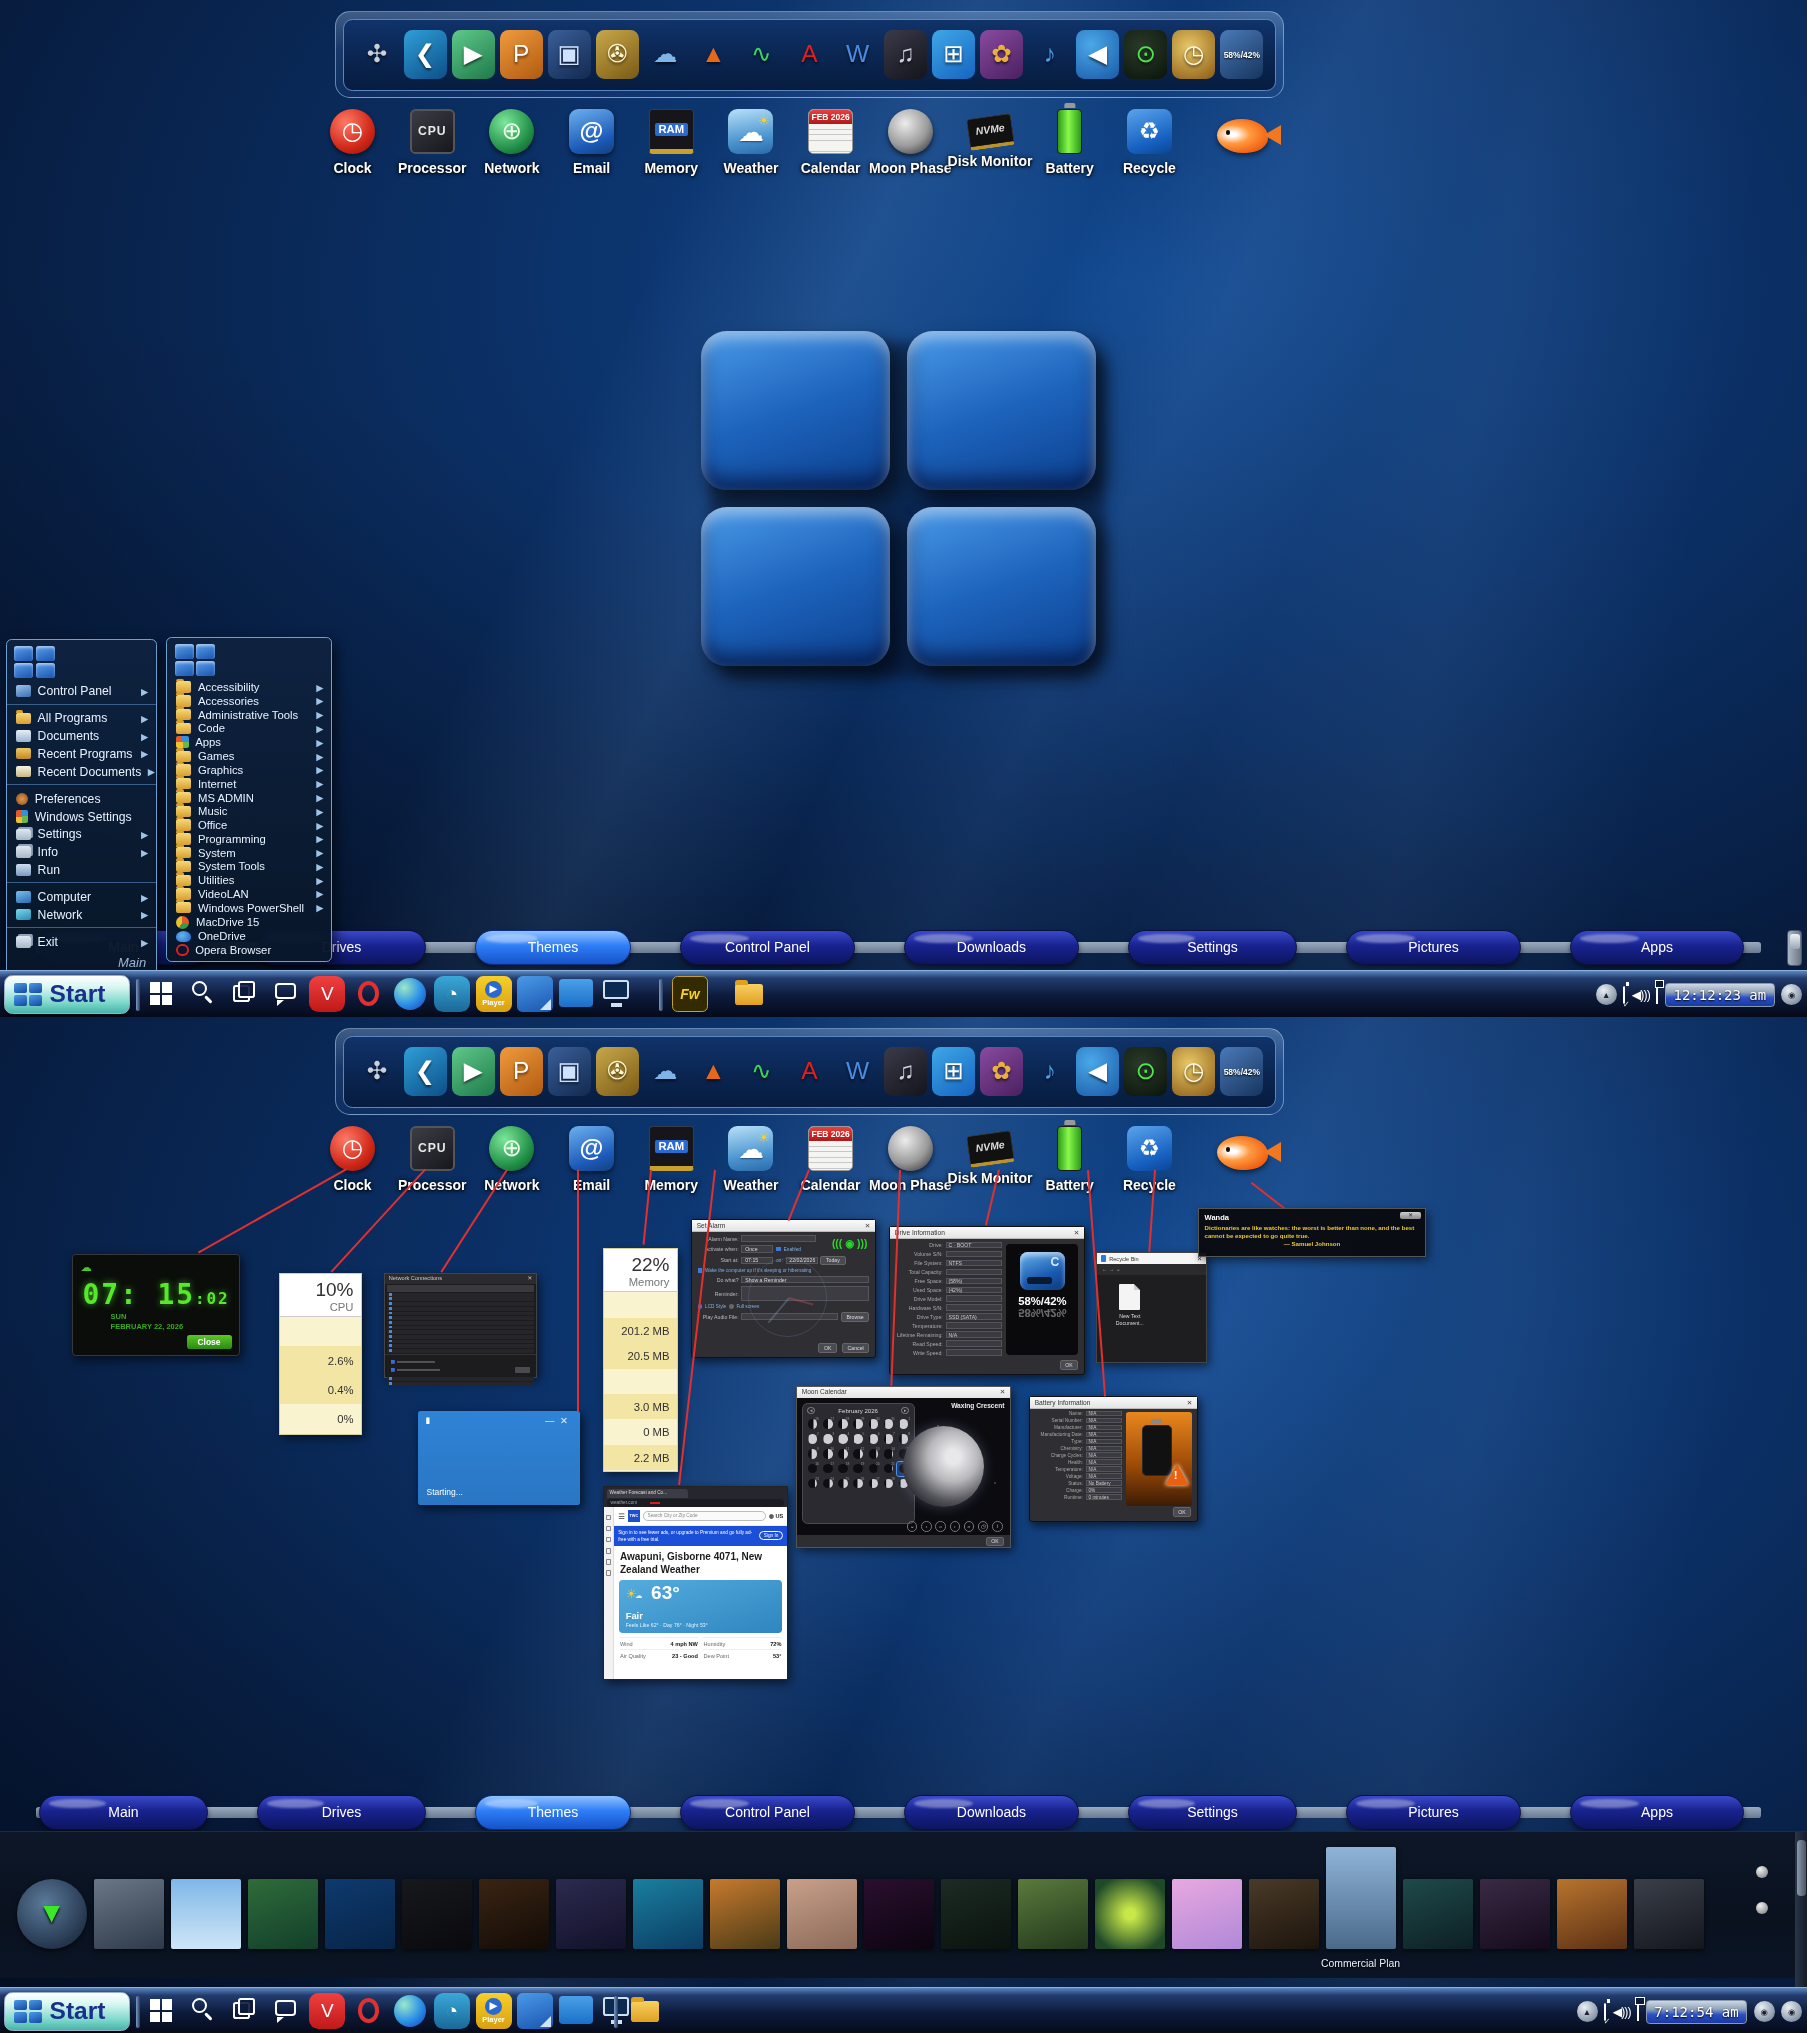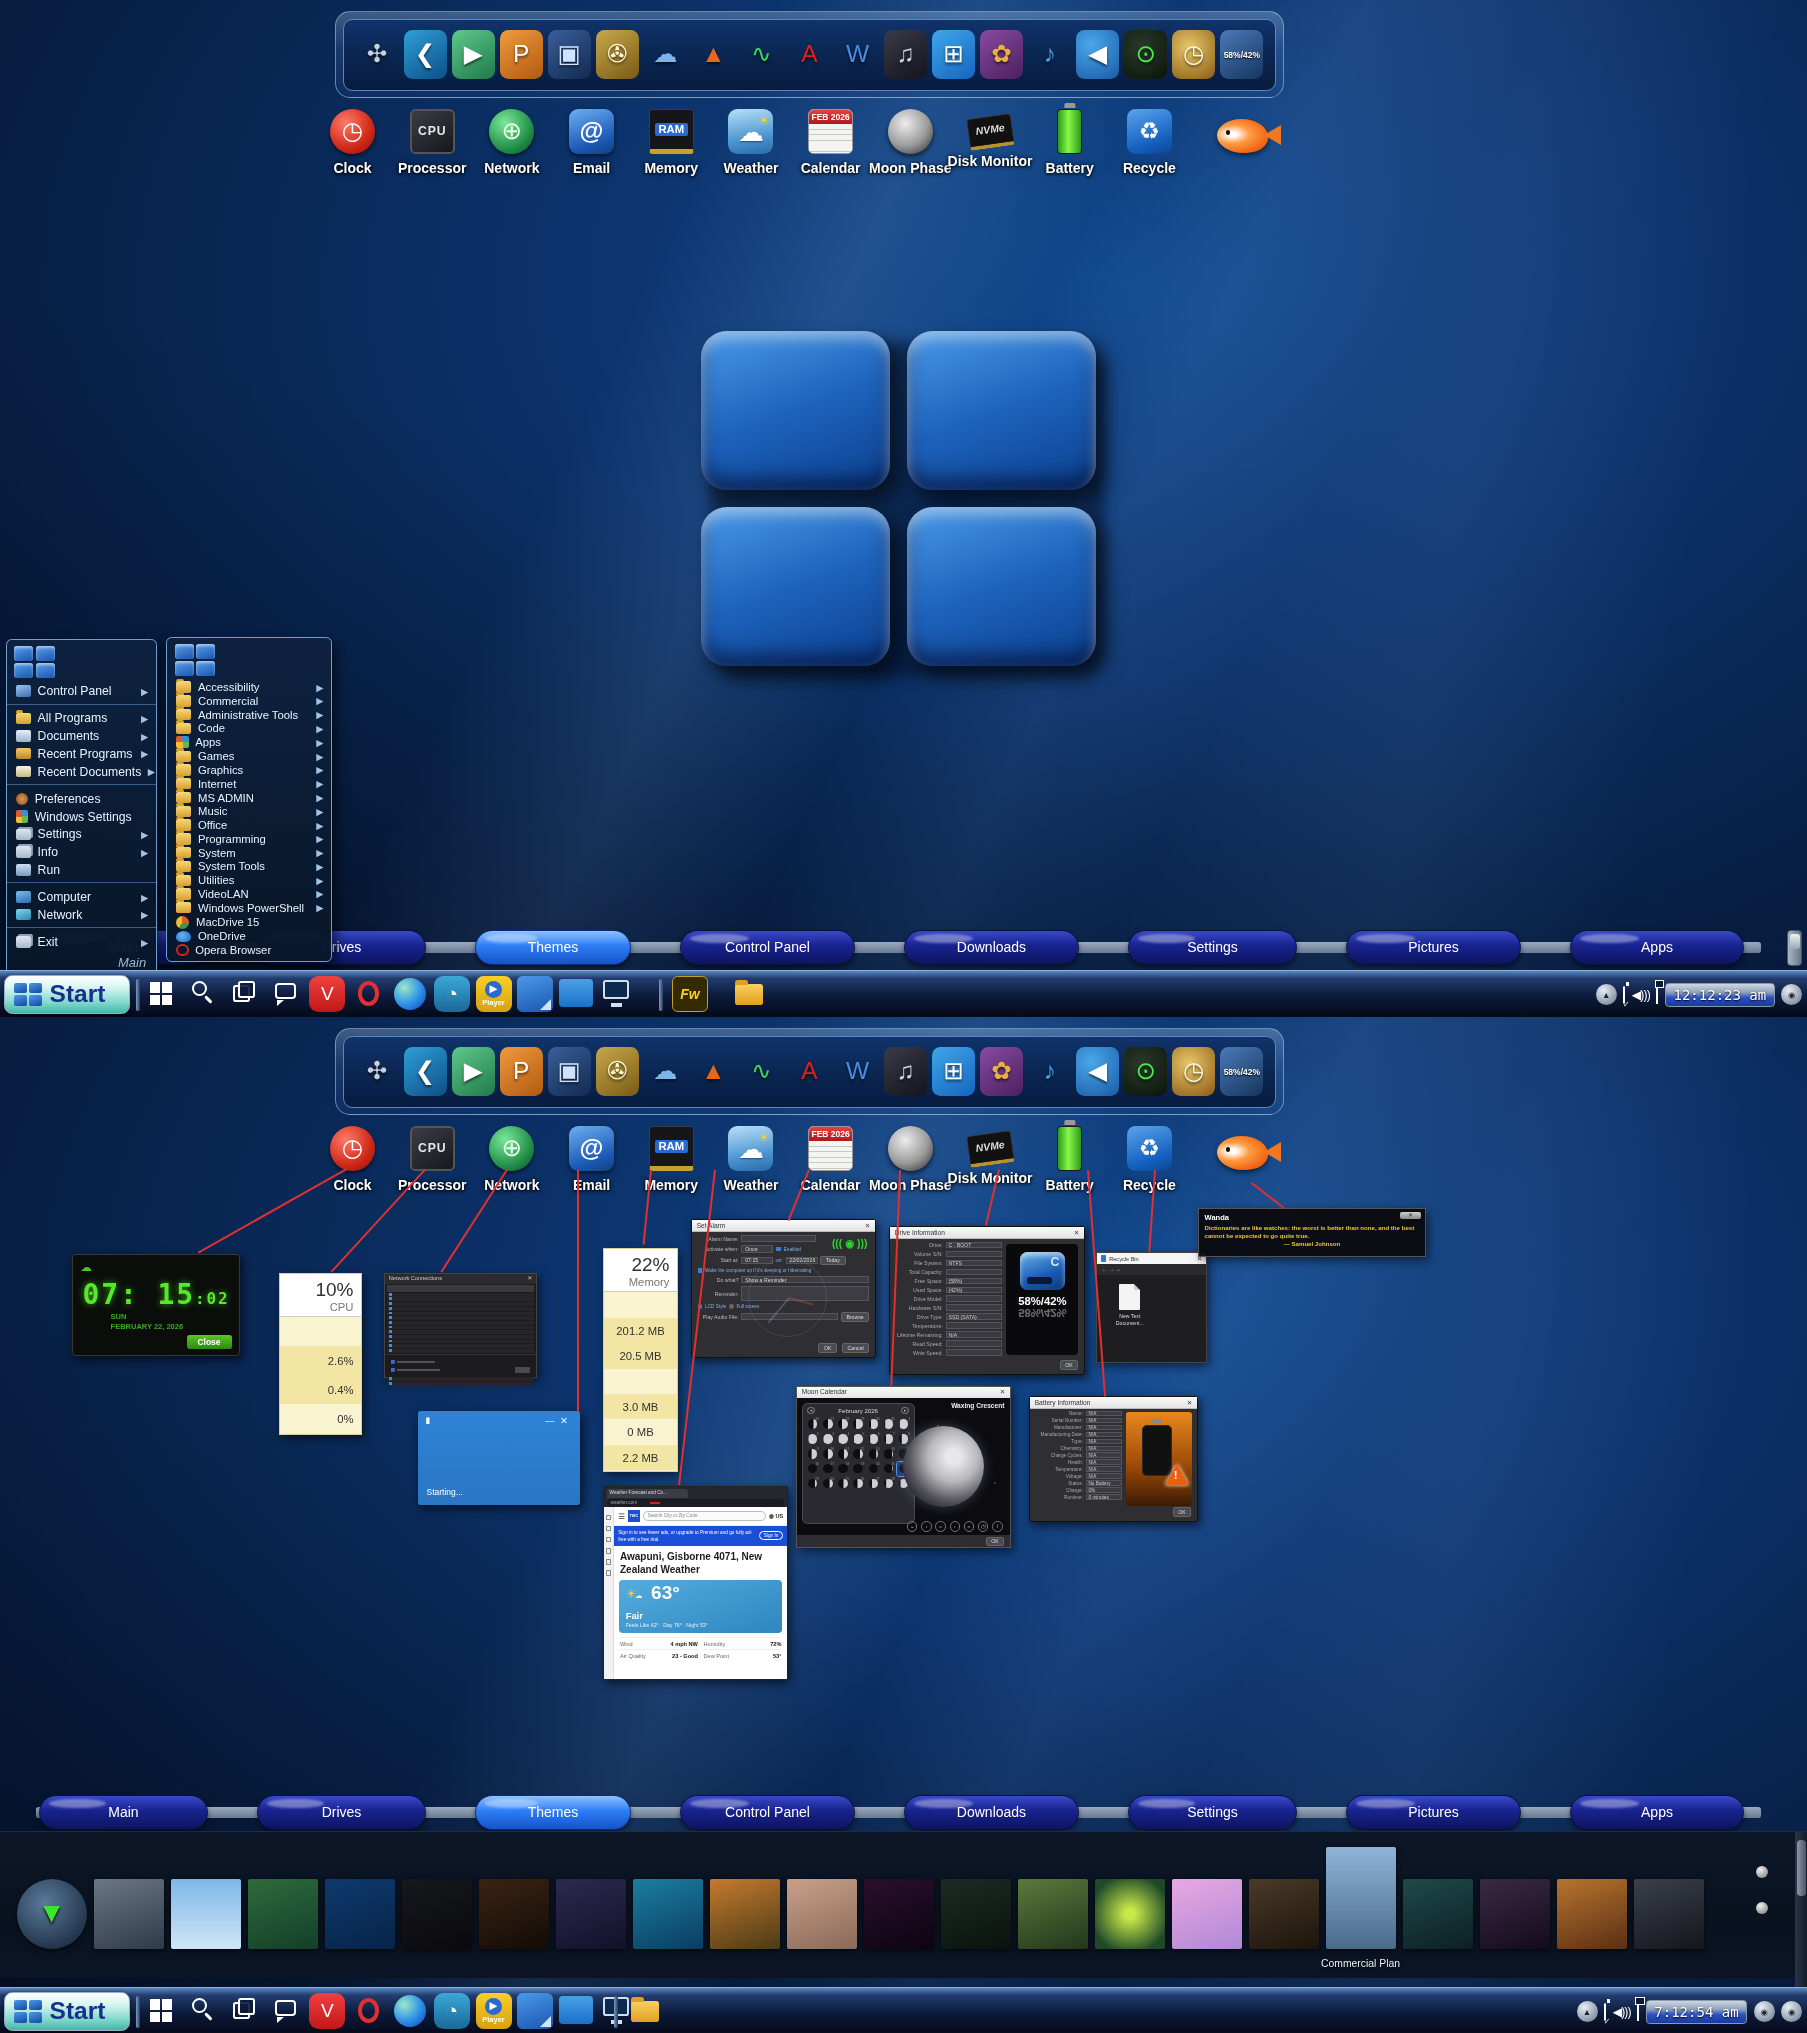--- a/index.html
+++ b/index.html
@@ -182,21 +182,21 @@
   .clock-close { position:absolute; right:7.5px; bottom:5.6px; width:45px; height:14px; background:linear-gradient(180deg,#5ac828,#2a8a10);
     border-radius:2.8px; color:#fff; font-size:8.5px; font-weight:bold; text-align:center; line-height:14px; }
 
   .stat-col { background:#faf3cf; border:0.9px solid #d8cf9a; overflow:hidden; }
   .cpu-col { left:279px; top:1273px; width:83px; height:162px; }
   .mem-col { left:603px; top:1248px; width:75px; height:224px; }
   .stat-head { background:#fff; padding:4.7px 7.5px 3.8px; text-align:right; border-bottom:0.9px solid #ccc; }
   .stat-val { font-size:19px; color:#333; }
   .stat-lbl { font-size:11.3px; color:#777; }
   .srow { text-align:right; padding:0 7.5px; color:#333; font-size:11.3px; display:flex; align-items:center; justify-content:flex-end; }
-  .cpu-col .srow { height:29px; } .mem-col .srow { height:25.4px;justify-content:center; }
+  .cpu-col .srow { height:29px; } .mem-col .srow { height:25.4px; }
   .srow.band { background:#f3e5a4; }
 
   .net-win { left:384px; top:1273px; width:153px; height:105px; background:#1c1c1e; border:0.9px solid #444; }
   .net-title { height:10.4px; background:#2b2b2d; color:#ccc; font-size:5.6px; padding:0.9px 3.8px; display:flex; justify-content:space-between; }
   .net-head { height:6.6px; background:#3a3a3e; margin:0.9px 1.9px 0; }
   .net-rows { margin:0 1.9px; }
   .net-row { height:3.8px; margin-top:0.9px; background:#26262a; position:relative; }
   .net-row::before { content:""; position:absolute; left:1.9px; top:0; width:2.8px; height:2.8px; background:#4a8ad8; }
   .net-row.hl { background:#e8e020; }
   .net-foot { position:absolute; bottom:0; left:0; right:0; height:22.6px; background:#1c1c1e; border-top:0.9px solid #333;
@@ -682,21 +682,21 @@
       <div>
 
           <div class="smi">
             <span class="mic mic-folder"></span>
             <span>Accessibility</span>
             <span class="arrow">▶</span>
           </div>
 
           <div class="smi">
             <span class="mic mic-folder"></span>
-            <span>Commercial</span>
+            <span>Accessories</span>
             <span class="arrow">▶</span>
           </div>
 
           <div class="smi">
             <span class="mic mic-folder"></span>
             <span>Administrative Tools</span>
             <span class="arrow">▶</span>
           </div>
 
           <div class="smi">

